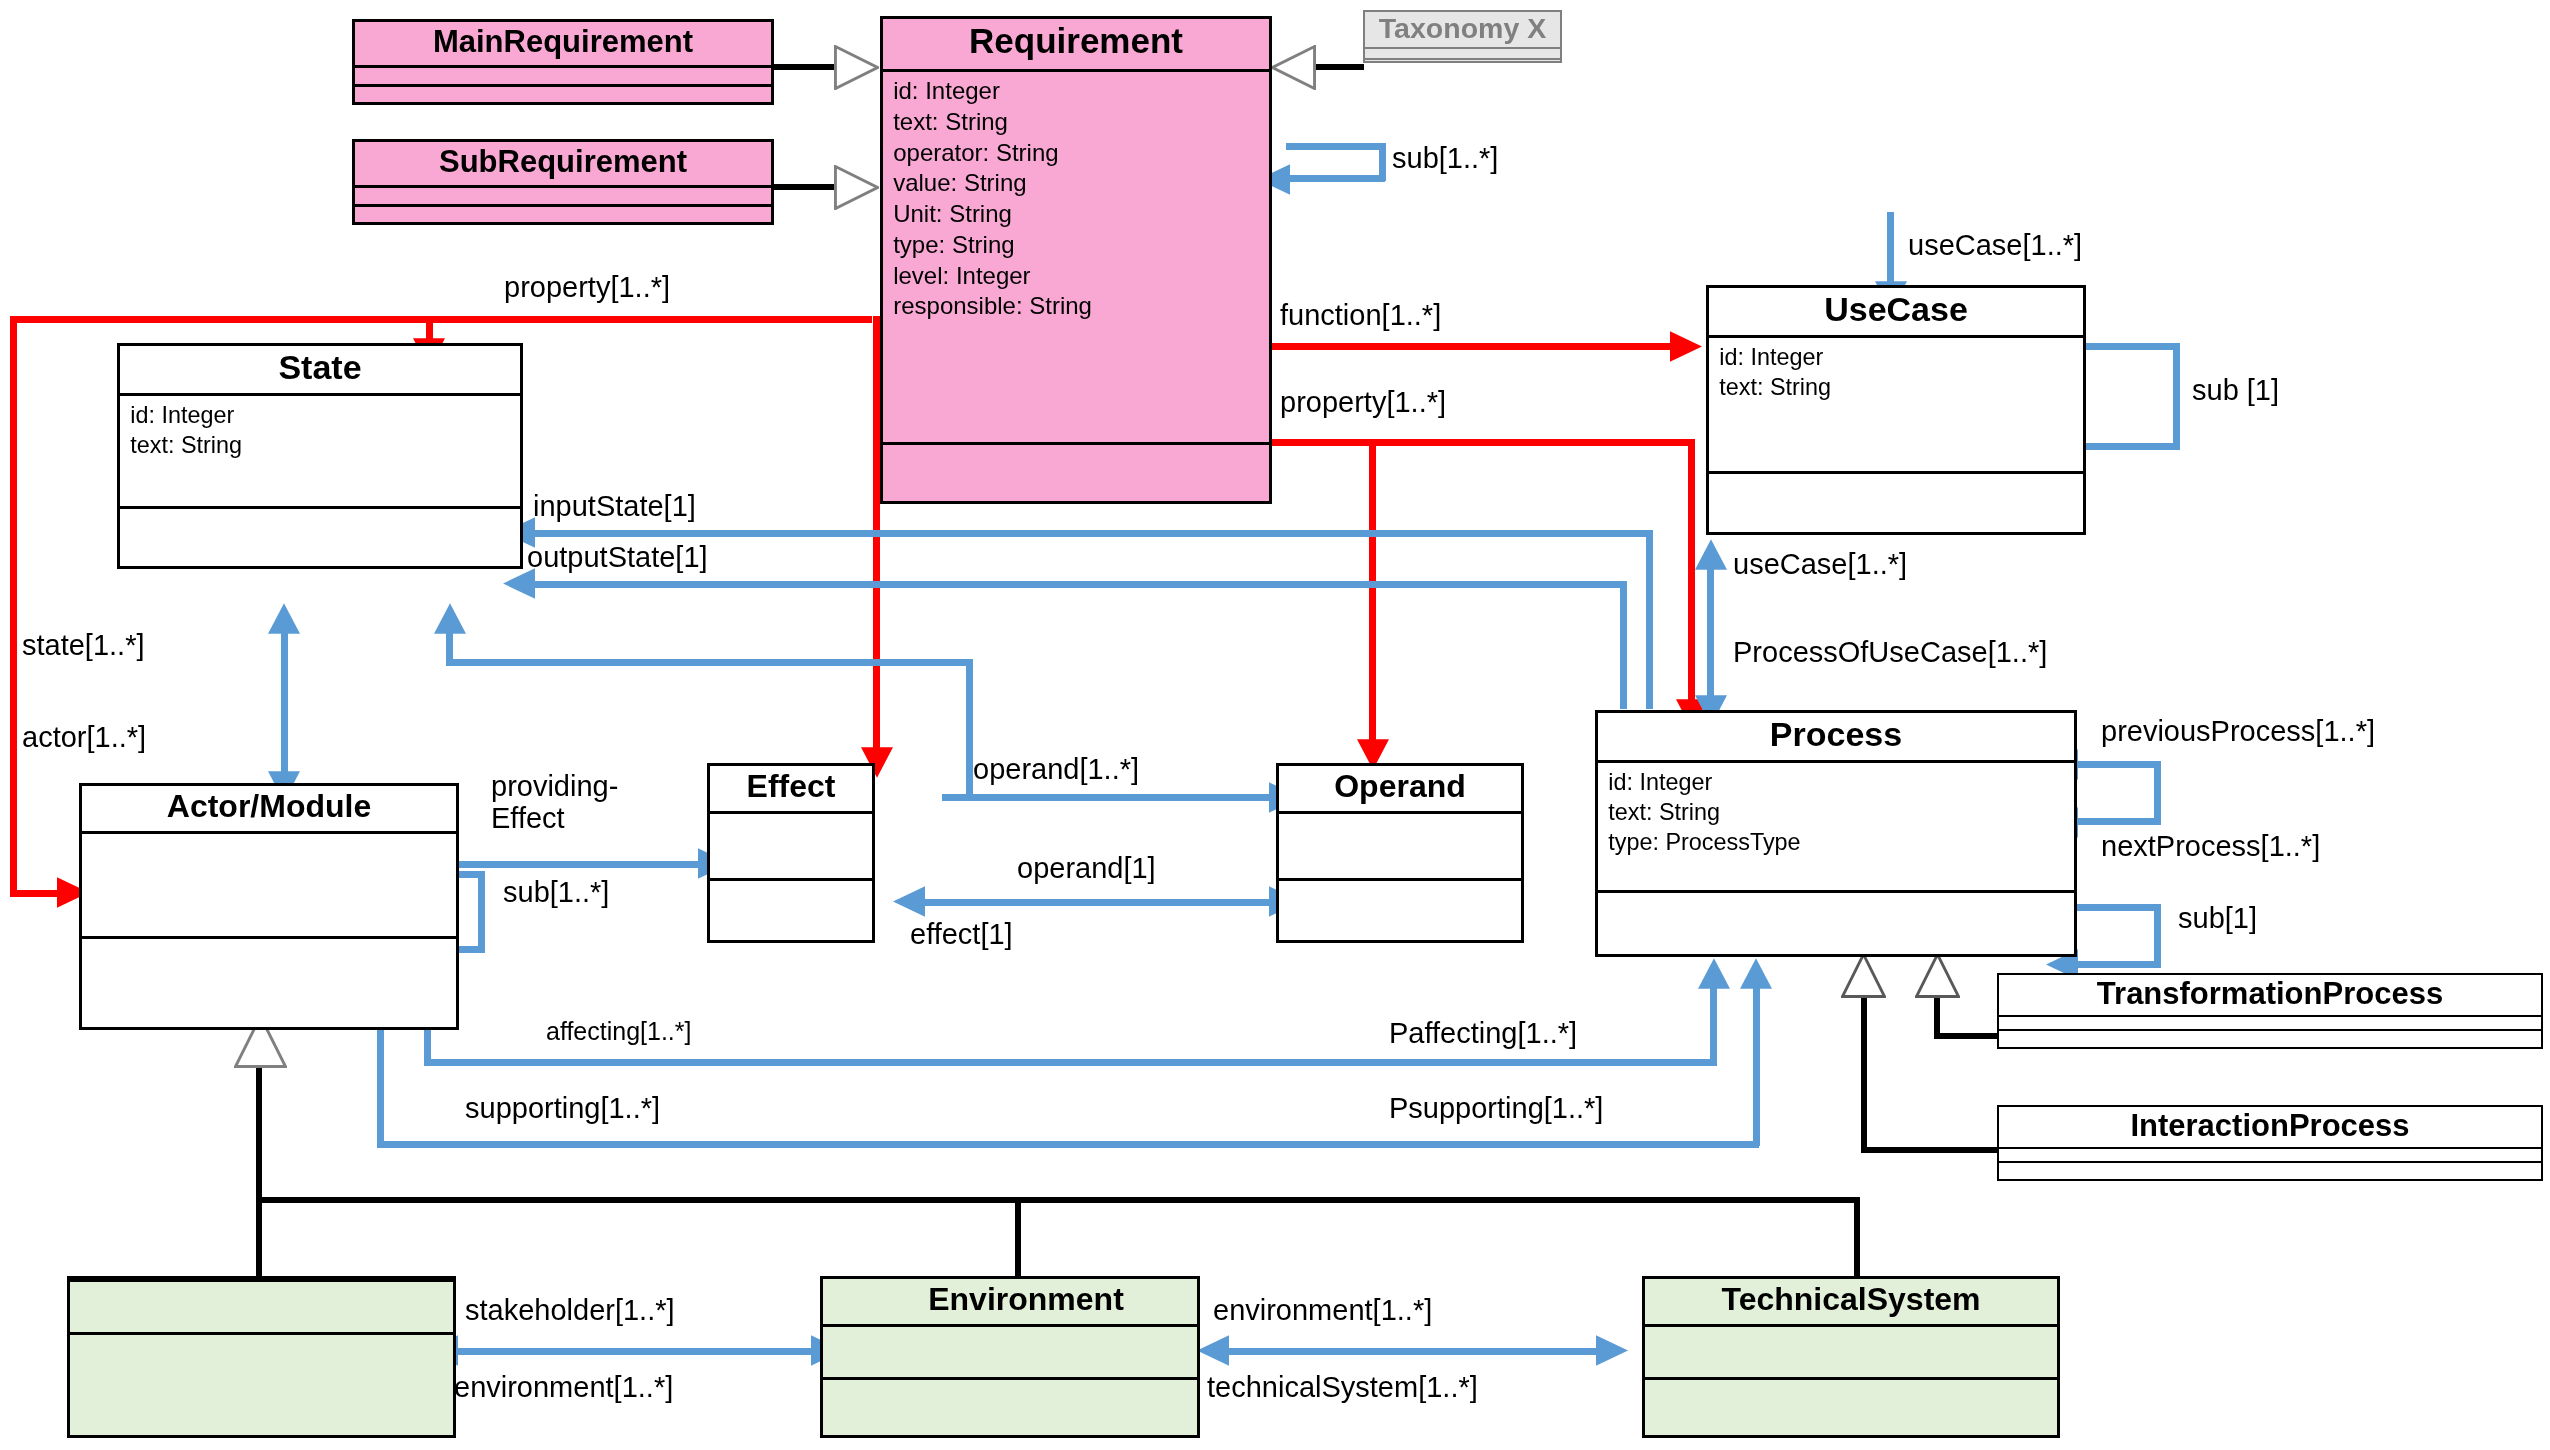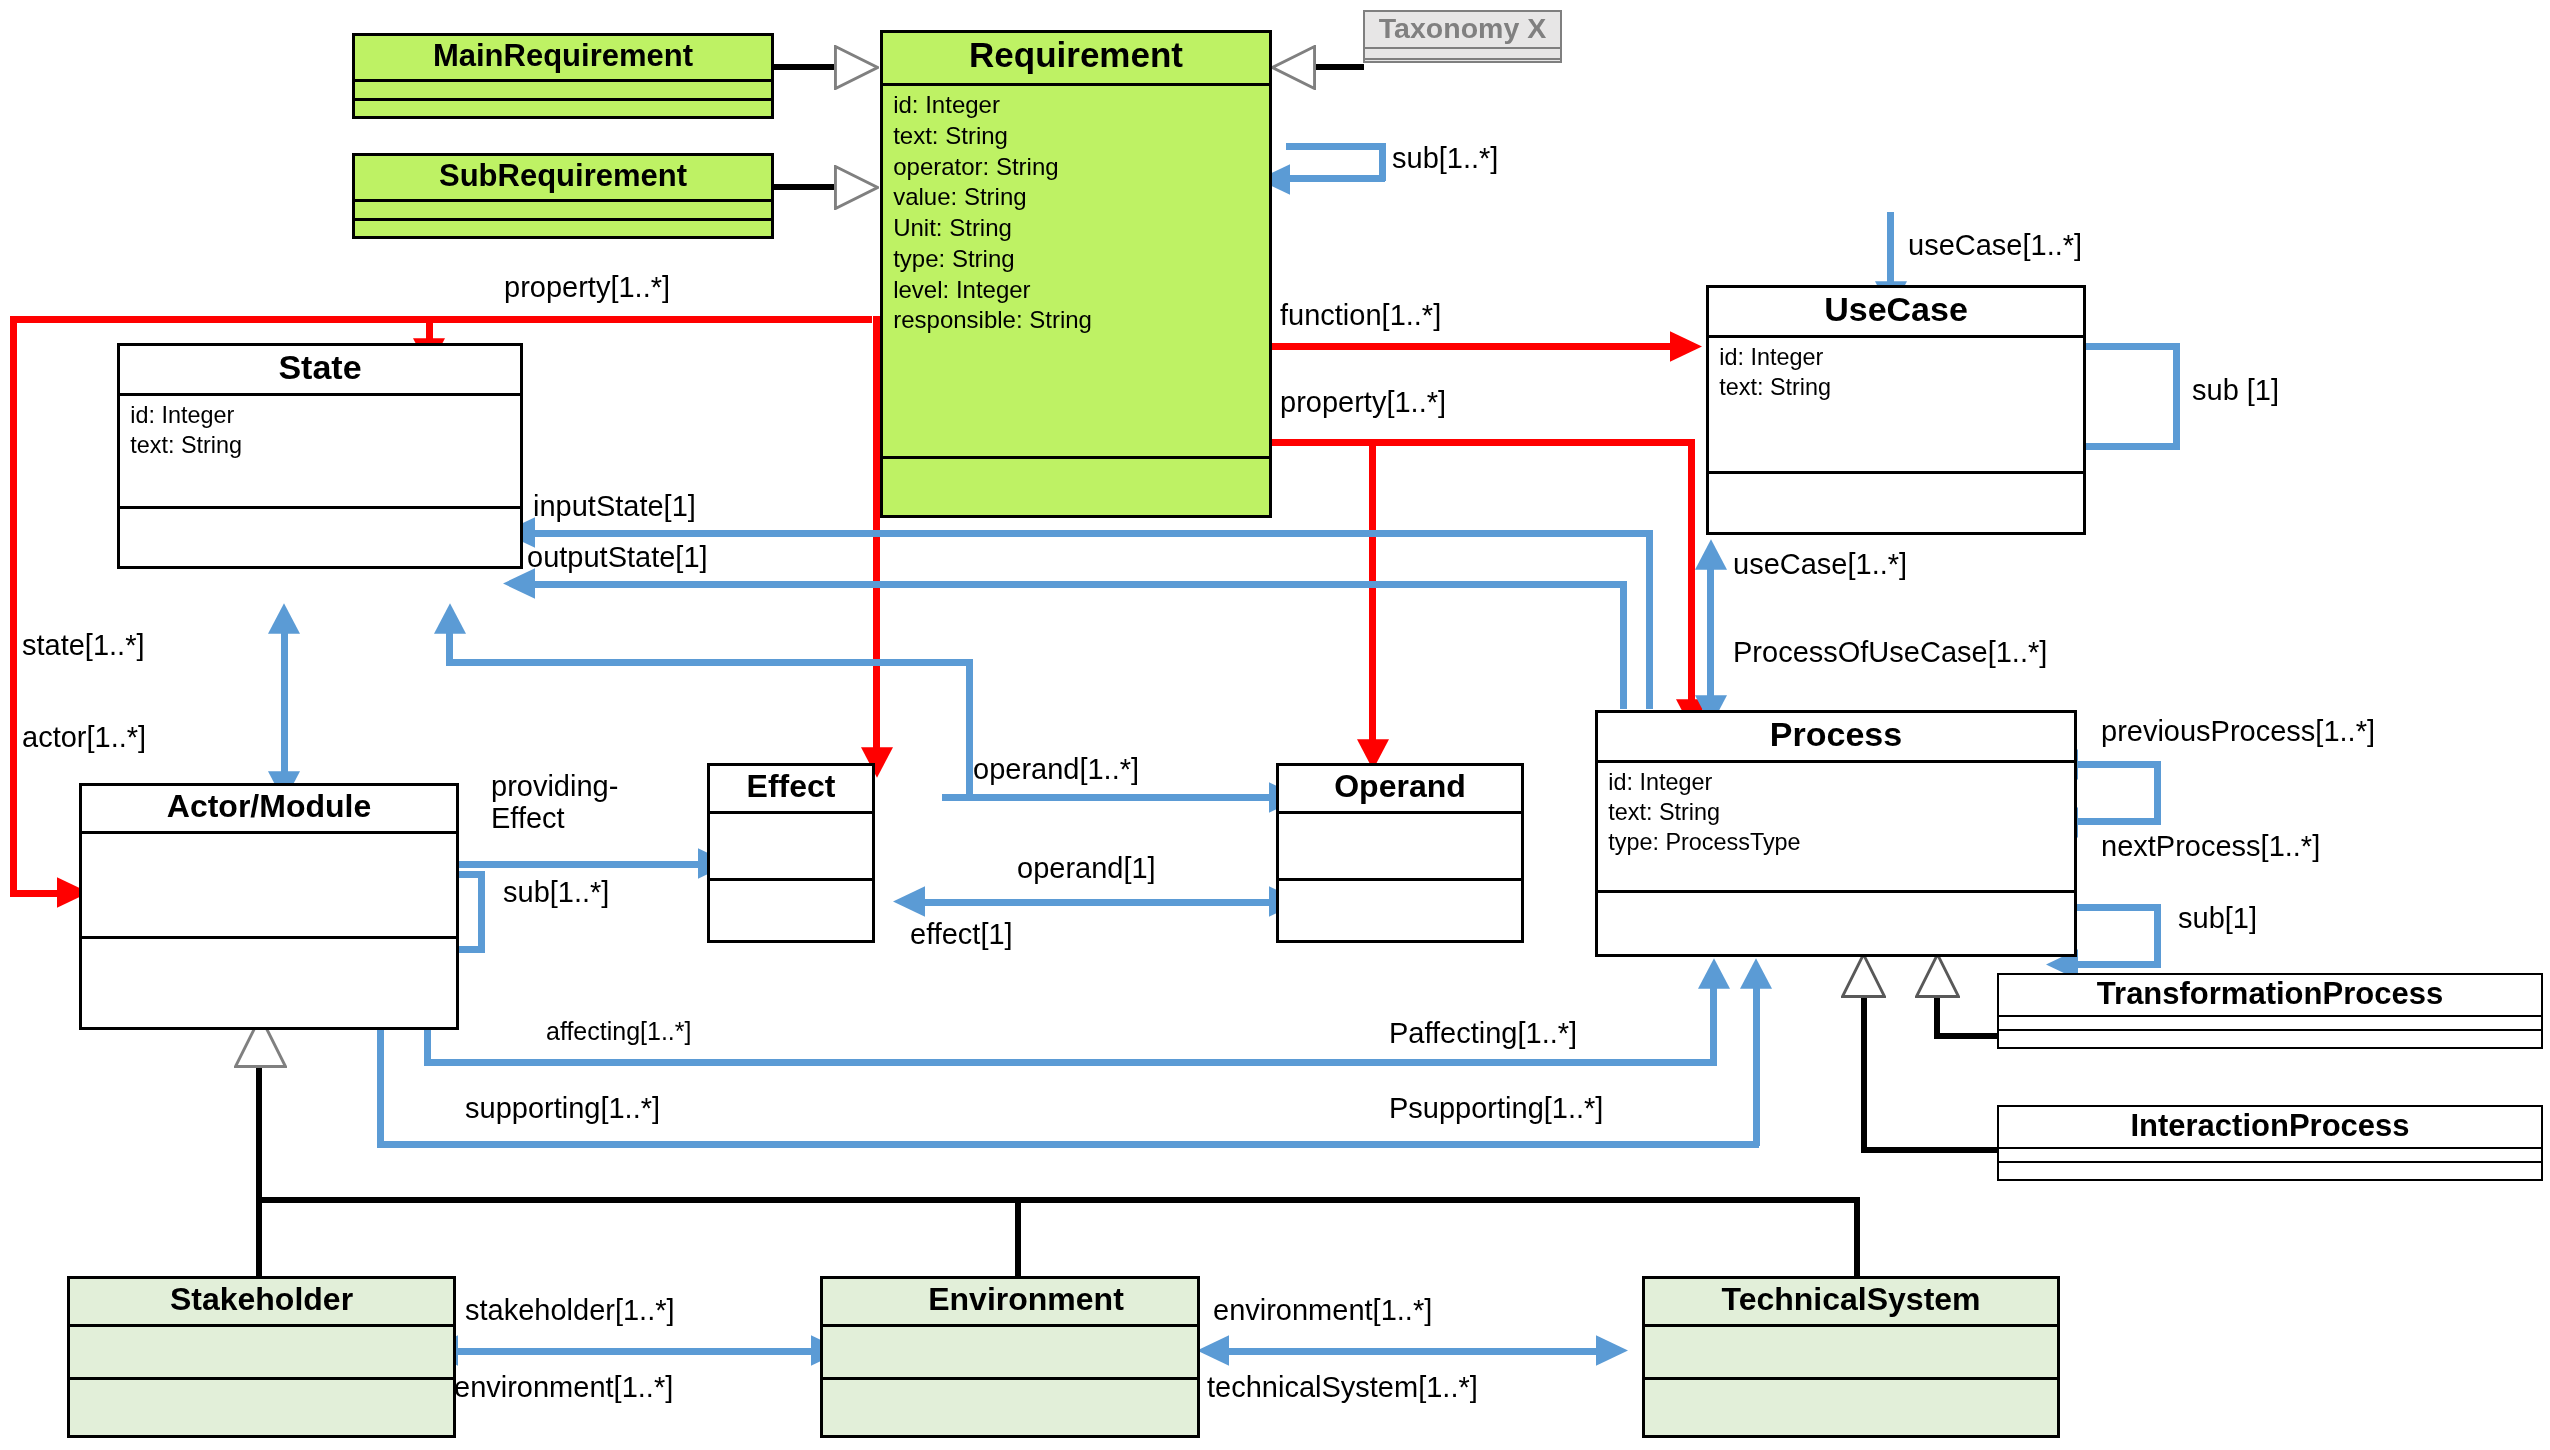--- a/index.html
+++ b/index.html
@@ -6,21 +6,21 @@
   body{font-family:"Liberation Sans",sans-serif;}
   #canvas{position:relative;width:2550px;height:1451px;background:#ffffff;overflow:hidden;}
 
   
   .uml{position:absolute;box-sizing:border-box;border:3.7px solid #000;background:#fff;z-index:5;}
   .uml .title{font-weight:bold;text-align:center;line-height:1.05;color:#000;}
   .uml .sep{border-top:3.7px solid #000;}
   .uml .attrs{padding:4.4px 10.2px;line-height:1.28;color:#000;white-space:pre-line;}
   .uml .empty{}
 
-  .orange{background:#bef264;margin-top:14px;}
+  .orange{background:#f9a8d4;}
   .green{background:#E2EFD9;}
   .gray{background:#E7E6E6;border-color:#7F7F7F;}
   .gray .title{color:#808080;}
   .gray .sep{border-top-color:#7F7F7F;}
 
   
   .ln{position:absolute;z-index:2;}
   .blue{background:#5B9BD5;}
   .red{background:#FF0000;}
   .black{background:#000000;}
@@ -316,21 +316,20 @@
     <div class="sep empty" style="height:11.7px;border-top-width:2.9px;"></div>
   </div>
 
   <div class="uml" style="left:1997px;top:973px;width:546px;height:76px;border-width:2.9px;">
     <div class="title" style="font-size:31px;padding:2.9px 0 4.4px;">TransformationProcess</div>
     <div class="sep empty" style="height:11.7px;border-top-width:2.9px;"></div>
     <div class="sep empty" style="height:11.7px;border-top-width:2.9px;"></div>
   </div>
 
   <div class="uml green" style="left:67px;top:1276px;width:389px;height:162px;">
-    <div class="title" style="font-size:32px;padding:4.4px 0 7.3px;">Stakeholder</div>
     <div class="sep empty" style="height:50px;"></div>
     <div class="sep empty" style="height:50px;"></div>
   </div>
 
   <div class="uml green" style="left:820px;top:1276px;width:380px;height:162px;">
     <div class="title" style="font-size:32px;padding:4.4px 0 7.3px;margin-left:32px;">Environment</div>
     <div class="sep empty" style="height:50px;"></div>
     <div class="sep empty" style="height:50px;"></div>
   </div>
 

